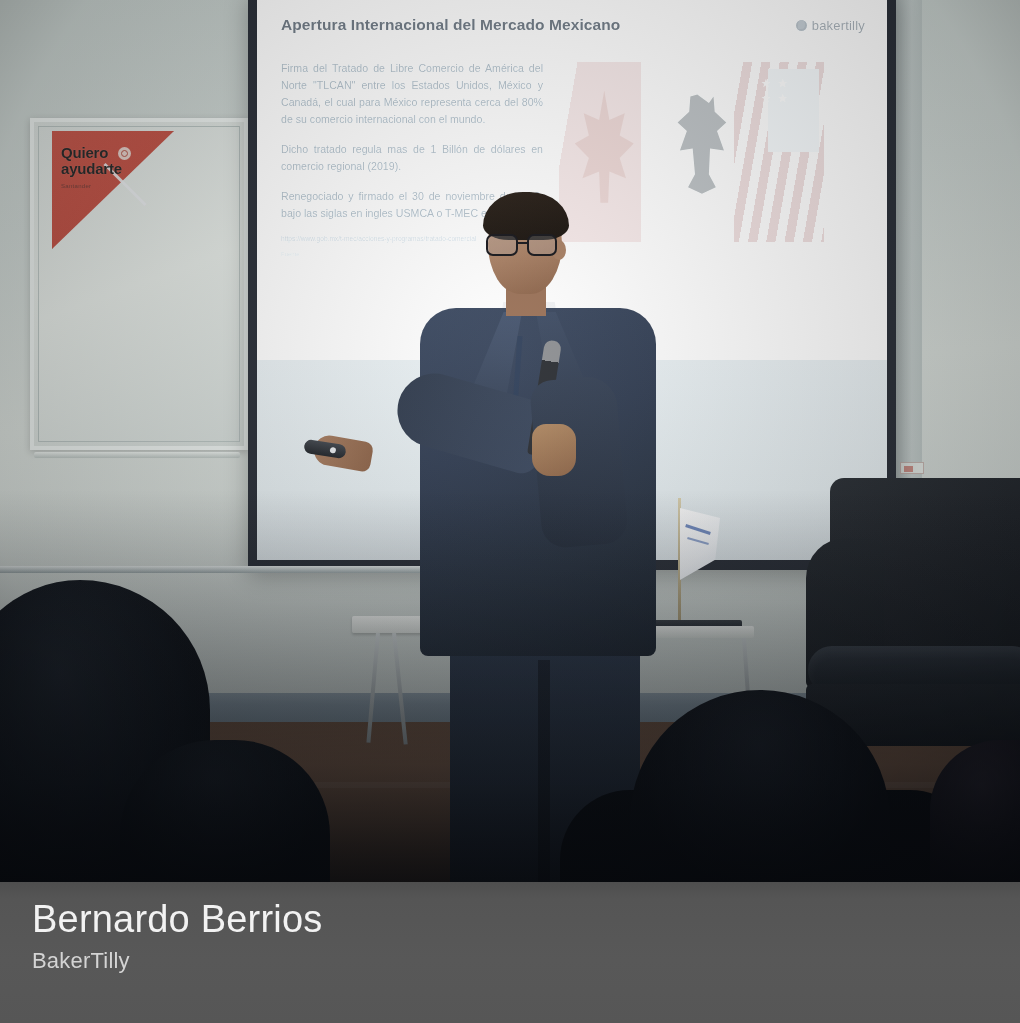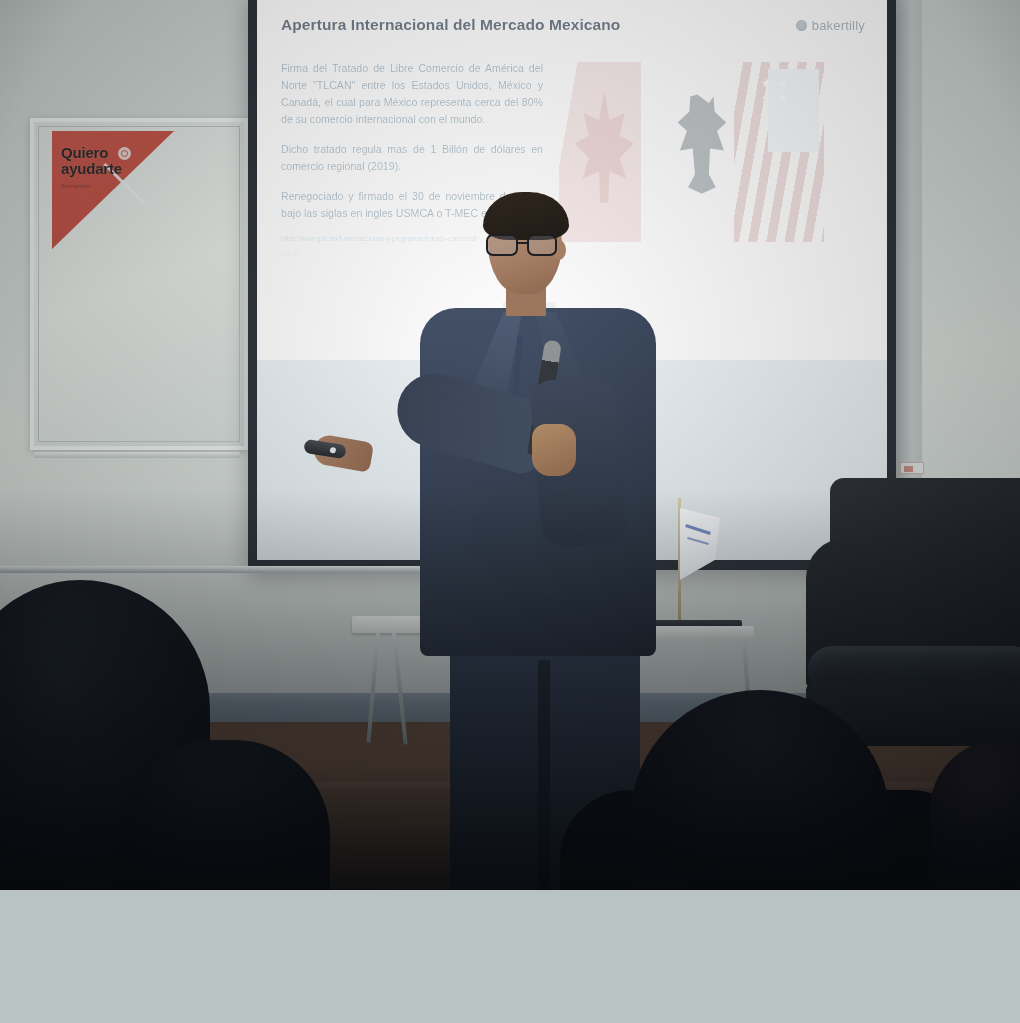--- a/index.html
+++ b/index.html
@@ -619,14 +619,24 @@
     <div class="aud aud-1b"></div>
     <div class="aud aud-1"></div>
     <div class="aud aud-2"></div>
     <div class="aud aud-3b"></div>
     <div class="aud aud-3"></div>
     <div class="aud aud-4"></div>
 
     <div class="grade"></div>
   </div>
 
+  <div class="banner">
+    <div class="banner-inner">
+
+      <div class="speaker-block">
+        <div class="speaker-name">Bernardo Berrios</div>
+        <div class="speaker-org">BakerTilly</div>
+      </div>
+
+    </div>
+  </div>
 
 </div>
 
 </body></html>

